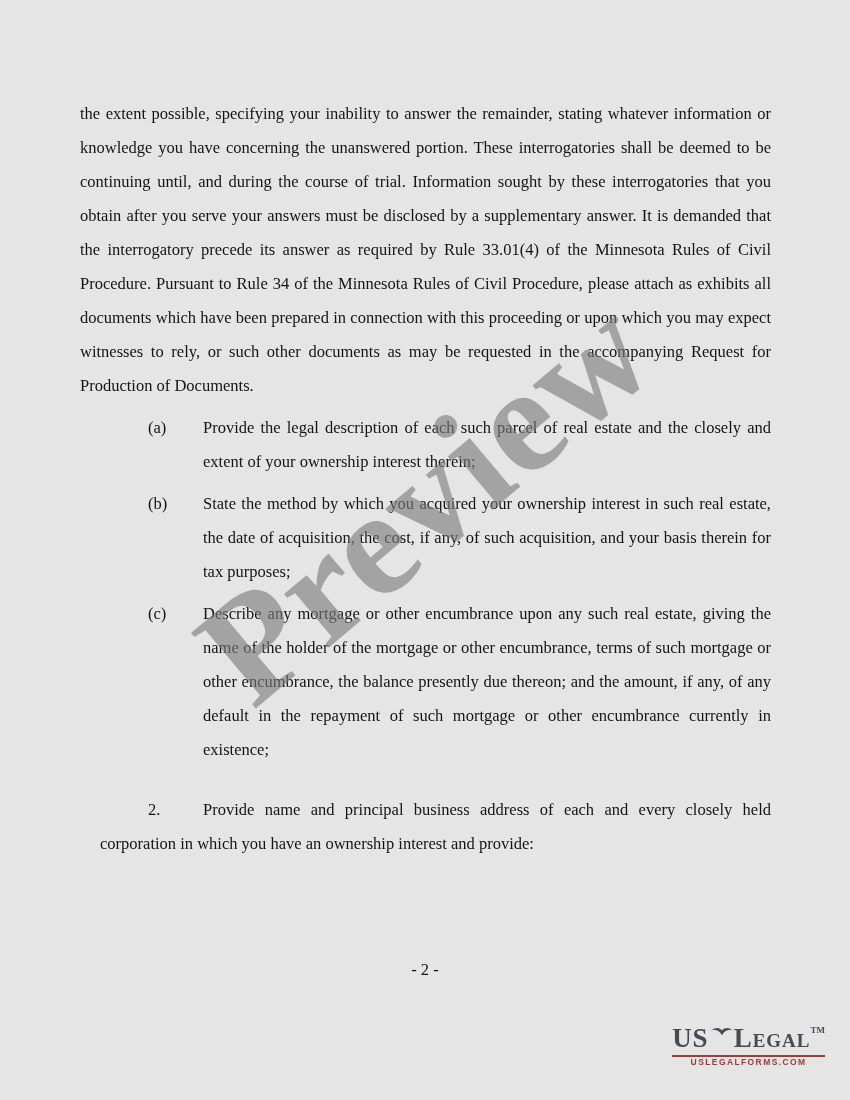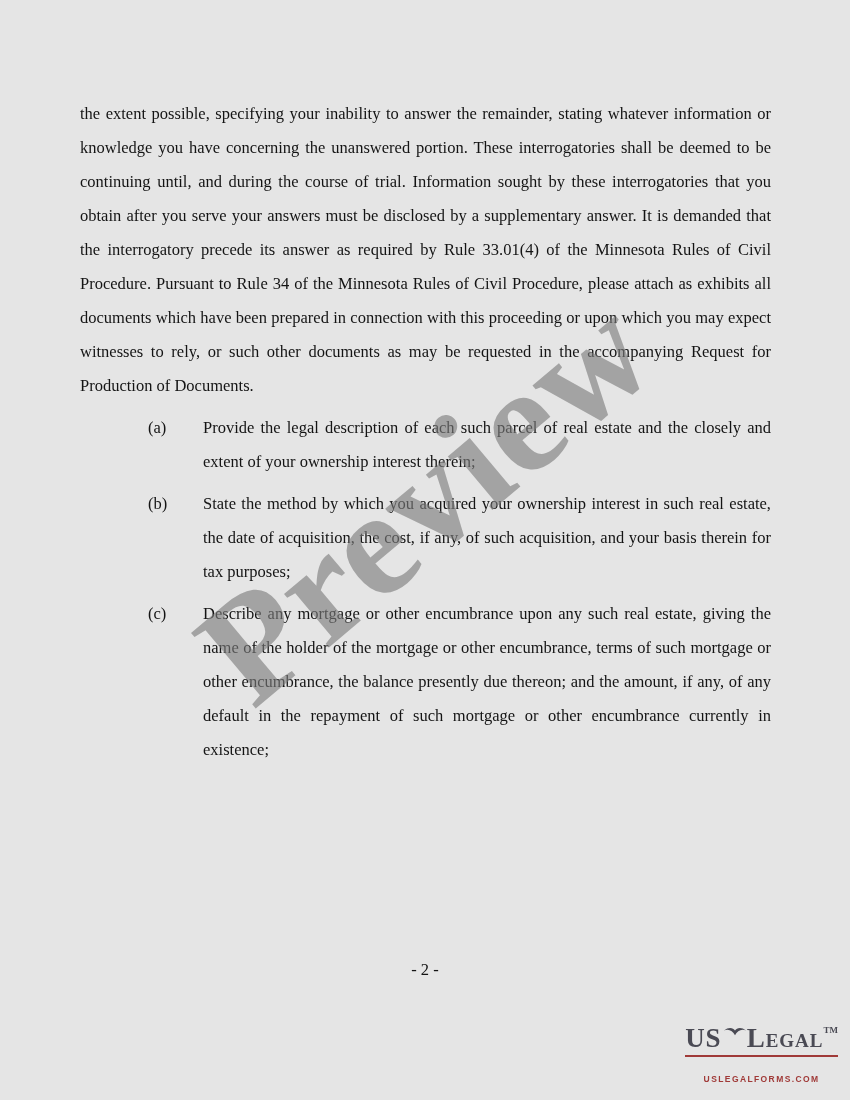--- a/index.html
+++ b/index.html
@@ -66,21 +66,21 @@
     font-weight: bold;
     font-size: 152px;
     color: rgba(122, 122, 122, 0.62);
     letter-spacing: 2px;
     pointer-events: none;
     z-index: 5;
     user-select: none;
   }
   .logo {
     position: absolute;
-    right: 12px;
+    right: 25px;
     top: 1016px;
     text-align: center;
     z-index: 2;
   }
   .brand-row {
     font-family: "Liberation Serif", serif;
     font-weight: bold;
     font-size: 27px;
     color: #4a4a54;
     letter-spacing: 1px;
@@ -96,21 +96,21 @@
     margin: 0 1px 0 2px;
   }
   .eagle svg { display: block; width: 100%; height: 100%; }
   .tm {
     font-size: 9px;
     vertical-align: 14px;
     letter-spacing: 0;
   }
   .site {
     margin-top: 3px;
-    padding-top: 17px;
+    padding-top: 0;
     border-top: 2px solid #a03a38;
     font-family: "Liberation Sans", sans-serif;
     font-weight: bold;
     font-size: 8.5px;
     letter-spacing: 1.4px;
     color: #a03a38;
     white-space: nowrap;
   }
 </style>
 </head>
@@ -131,20 +131,21 @@
     <div class="sub">
       <span class="sublabel">(b)</span>
       <span>State the method by which you acquired your ownership interest in such real estate, the date of acquisition, the cost, if any, of such acquisition, and your basis therein for tax purposes;</span>
     </div>
 
     <div class="sub">
       <span class="sublabel">(c)</span>
       <span>Describe any mortgage or other encumbrance upon any such real estate, giving the name of the holder of the mortgage or other encumbrance, terms of such mortgage or other encumbrance, the balance presently due thereon; and the amount, if any, of any default in the repayment of such mortgage or other encumbrance currently in existence;</span>
     </div>
 
+    <p class="numbered second"><span class="num">2.</span><span>Provide name and principal business address of each and every closely held corporation in which you have an ownership interest and provide:</span></p>
 
   </div>
 
   <div class="pagenum">- 2 -</div>
 
   <div class="watermark">Preview</div>
 
   <div class="logo">
     <div class="brand-row"><span>US</span><span class="eagle"><svg viewBox="0 0 24 10" xmlns="http://www.w3.org/2000/svg">
             <path d="M12 9.5 C9.5 4.5 4.5 2 0 4.5 C5 0.2 10 1.2 12 4.5 C14 1.2 19 0.2 24 4.5 C19.5 2 14.5 4.5 12 9.5 Z" fill="#4a4a54"></path>

